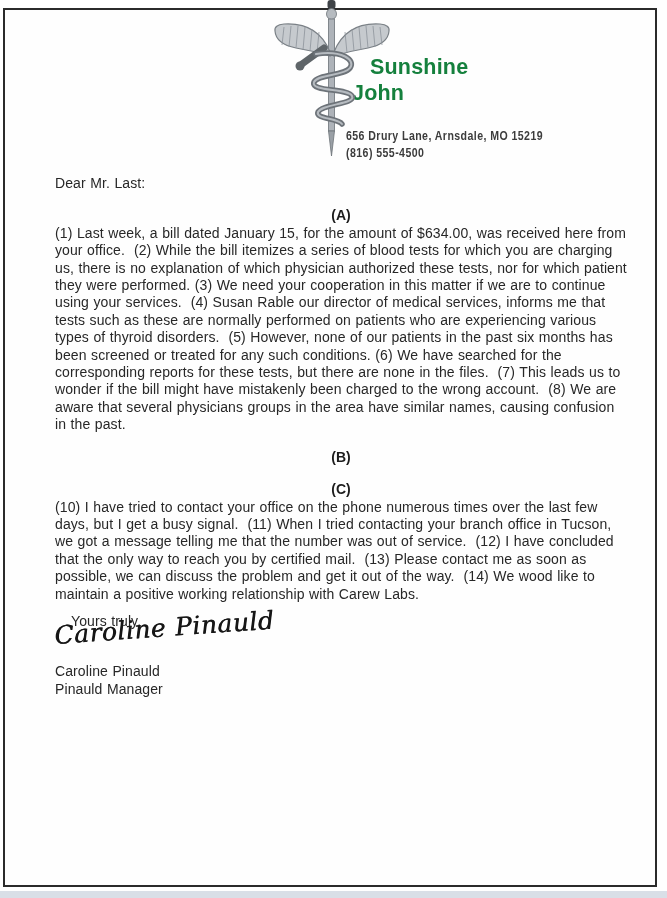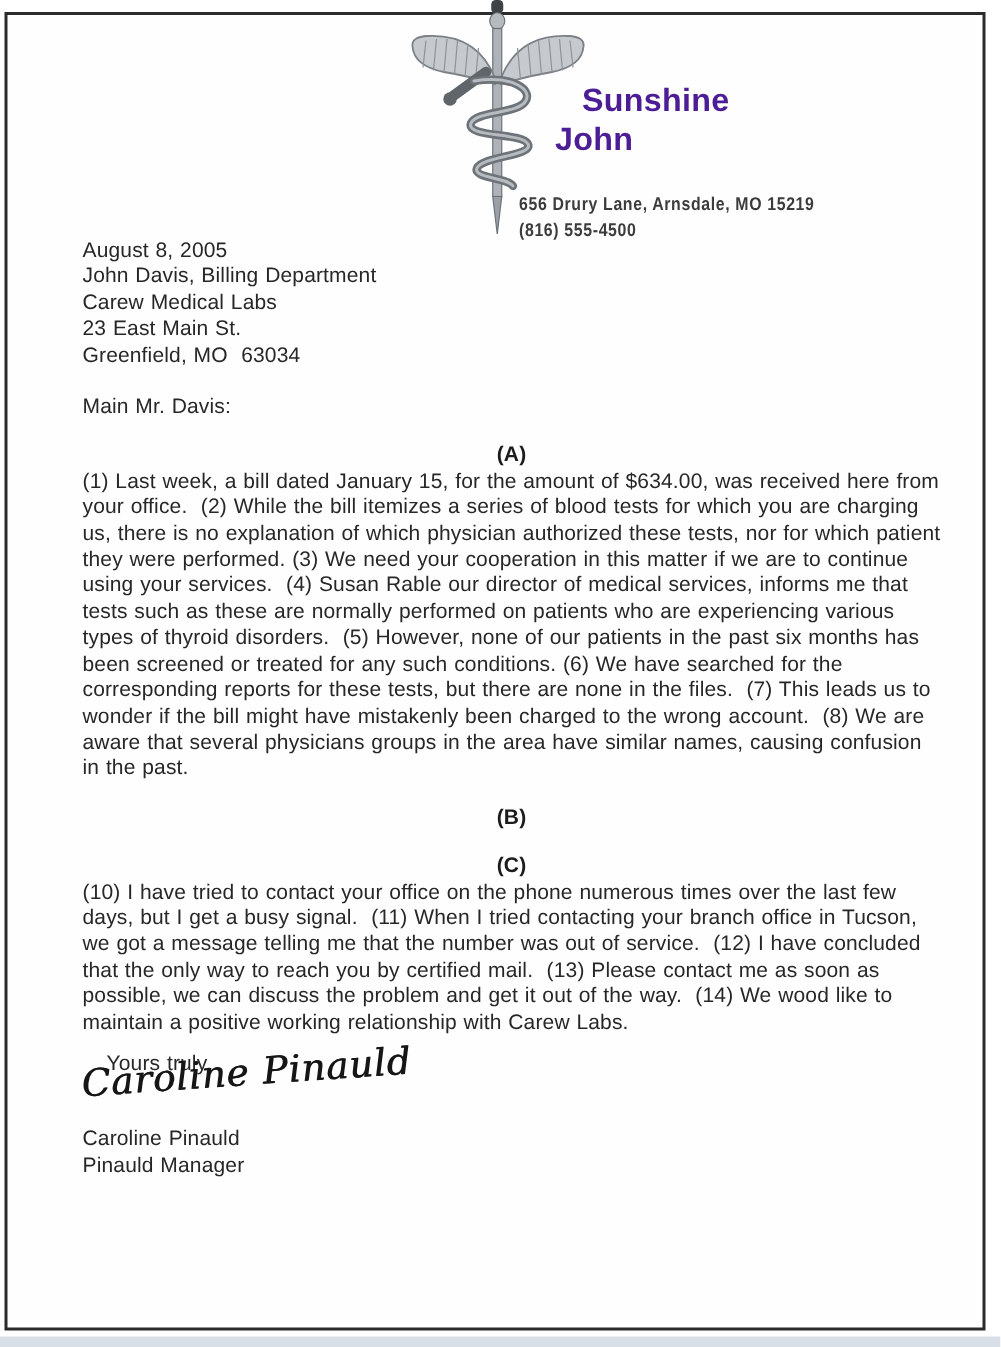--- a/index.html
+++ b/index.html
@@ -12,22 +12,22 @@
   .bottom-strip{position:absolute;left:0;top:891px;width:667px;height:7px;background:#d9dfe7;}
   .page{
     position:absolute;left:3px;top:8px;width:654px;height:879px;
     background:#fefefe;border:2px solid #2b2b2b;box-sizing:border-box;
   }
   [data-bind]{white-space:pre-wrap;}
 
   
   .logo-svg{position:absolute;left:272px;top:0px;width:120px;height:158px;z-index:3;}
   .org-name{
-    position:absolute;left:370px;top:55px;z-index:2;
-    font-weight:bold;font-size:21.5px;line-height:25.5px;color:#4c1d95;
+    position:absolute;left:352px;top:55px;z-index:2;
+    font-weight:bold;font-size:21.5px;line-height:25.5px;color:#15803d;
     letter-spacing:0.2px;
   }
   .org-line-0{padding-left:18px;}
   .org-line-1{padding-left:9px;}
   .org-line-2{padding-left:0px;}
   .contact{
     position:absolute;left:346px;top:128px;z-index:2;
     font-size:12.3px;font-weight:bold;line-height:16.5px;color:#3c3c3c;
     transform:scaleX(0.86);transform-origin:left top;letter-spacing:0.5px;
   }
@@ -98,29 +98,22 @@
   <div class="org-name">
     <div class="org-line-0" data-bind="letterhead.org_name_lines.0">Sunshine</div>
     <div class="org-line-2" data-bind="letterhead.org_name_lines.2">John</div>
   </div>
   <div class="contact">
     <div data-bind="letterhead.address">656 Drury Lane, Arnsdale, MO 15219</div>
     <div data-bind="letterhead.phone">(816) 555-4500</div>
   </div>
 
   <div class="letter-body">
-    <div class="addr-block">
-      <div data-bind="letter.date">August 8, 2005</div>
-      <div data-bind="letter.recipient_lines.0">John Davis, Billing Department</div>
-      <div data-bind="letter.recipient_lines.1">Carew Medical Labs</div>
-      <div data-bind="letter.recipient_lines.2">23 East Main St.</div>
-      <div data-bind="letter.recipient_lines.3">Greenfield, MO  63034</div>
-    </div>
 
-    <div class="salutation" data-bind="letter.salutation">Main Mr. Davis:</div>
+    <div class="salutation" data-bind="letter.salutation">Dear Mr. Last:</div>
 
     <div class="section-label" data-bind="letter.sections.0.label">(A)</div>
     <div class="section-text" data-bind="letter.sections.0.text">(1) Last week, a bill dated January 15, for the amount of $634.00, was received here from your office.  (2) While the bill itemizes a series of blood tests for which you are charging us, there is no explanation of which physician authorized these tests, nor for which patient they were performed. (3) We need your cooperation in this matter if we are to continue using your services.  (4) Susan Rable our director of medical services, informs me that tests such as these are normally performed on patients who are experiencing various types of thyroid disorders.  (5) However, none of our patients in the past six months has been screened or treated for any such conditions. (6) We have searched for the corresponding reports for these tests, but there are none in the files.  (7) This leads us to wonder if the bill might have mistakenly been charged to the wrong account.  (8) We are aware that several physicians groups in the area have similar names, causing confusion in the past.</div>
 
     <div class="section-label" data-bind="letter.sections.1.label">(B)</div>
 
     <div class="section-label" data-bind="letter.sections.2.label">(C)</div>
     <div class="section-text" data-bind="letter.sections.2.text">(10) I have tried to contact your office on the phone numerous times over the last few days, but I get a busy signal.  (11) When I tried contacting your branch office in Tucson, we got a message telling me that the number was out of service.  (12) I have concluded that the only way to reach you by certified mail.  (13) Please contact me as soon as possible, we can discuss the problem and get it out of the way.  (14) We wood like to maintain a positive working relationship with Carew Labs.</div>
 
     <div class="closing" data-bind="letter.closing">Yours truly,</div>

